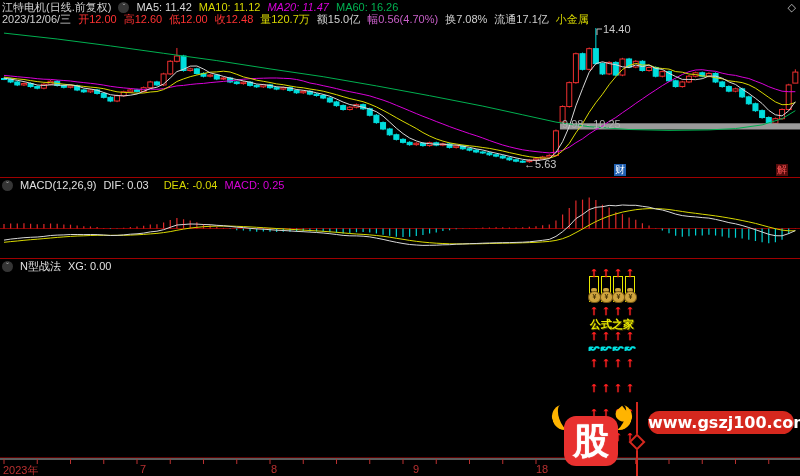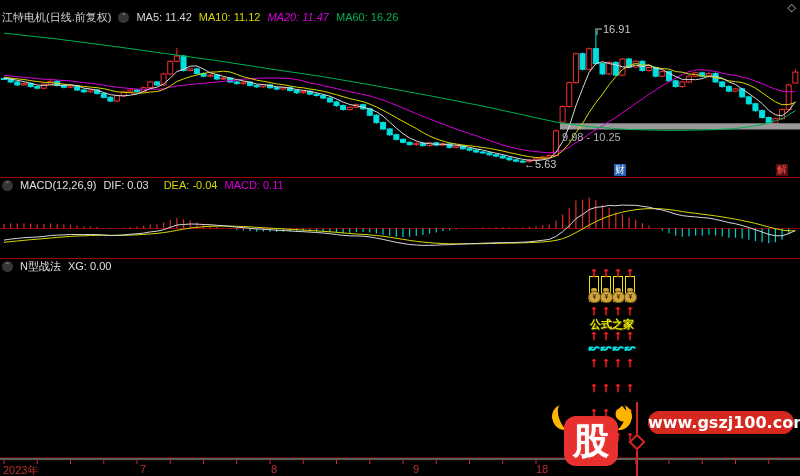--- a/index.html
+++ b/index.html
@@ -5,21 +5,21 @@
   html,body{margin:0;padding:0;background:#000;}
   .screen{position:relative;width:800px;height:476px;background:#000;overflow:hidden;
           font-family:"Liberation Sans","DejaVu Sans",sans-serif;}
   svg#gfx{position:absolute;left:0;top:0;z-index:1;}
   .hrow{position:absolute;left:2px;display:flex;gap:7px;align-items:center;font-size:11px;
         line-height:12px;white-space:nowrap;z-index:7;}
   .hicon{display:inline-flex;width:11px;height:11px;border-radius:50%;background:#353535;
          color:#aaa;font-size:9px;line-height:9px;align-items:center;justify-content:center;}
   .lbl{position:absolute;font-size:11px;z-index:6;white-space:nowrap;}
   #high-label{left:603px;top:23px;color:#c8c8c8;}
-  #gap-label{left:562px;top:131px;color:#b0b0b0;}
+  #gap-label{left:562px;top:118px;color:#b0b0b0;}
   #low-label{left:524px;top:158px;color:#c8c8c8;}
   .badge{position:absolute;top:164px;width:12px;height:12px;font-size:10px;line-height:12px;
          text-align:center;z-index:6;}
   #diamond{position:absolute;right:4px;top:1px;color:#c0c0c0;font-size:11px;z-index:8;}
   #signals{position:absolute;left:0;top:0;width:800px;height:476px;z-index:5;}
   .sig{position:absolute;width:12px;text-align:center;font-weight:bold;}
   .sig-up{color:#ff2020;font-size:14px;line-height:13px;text-shadow:.7px 0 #ff2020,-.7px 0 #ff2020;}
   .sig-wash{color:#00e0e0;font-size:13px;line-height:12px;text-shadow:.6px 0 #00e0e0;}
   .sig-box{position:absolute;width:8px;height:24px;border:1px solid #e8e800;}
   .sig-bag{position:absolute;width:12px;height:13px;}
@@ -448,41 +448,54 @@
       <line x1="762.1" y1="228.5" x2="762.1" y2="242.2553306393275" stroke="#00d0d0" stroke-width="1.2"></line>
       <line x1="768.75" y1="228.5" x2="768.75" y2="243.18825938583063" stroke="#00d0d0" stroke-width="1.2"></line>
       <line x1="775.4000000000001" y1="228.5" x2="775.4000000000001" y2="242.36686171651976" stroke="#00d0d0" stroke-width="1.2"></line>
       <line x1="782.0500000000001" y1="228.5" x2="782.0500000000001" y2="239.79363617331435" stroke="#00d0d0" stroke-width="1.2"></line>
       <line x1="788.7" y1="228.5" x2="788.7" y2="234.0081437036119" stroke="#00d0d0" stroke-width="1.2"></line>
       <line x1="795.35" y1="228.5" x2="795.35" y2="228.1924399024288" stroke="#dd2a2a" stroke-width="1.2"></line>
       <polyline points="4,242.3 10.65,241.6 17.3,241.0 23.950000000000003,240.3 30.6,239.7 37.25,239.2 43.900000000000006,238.6 50.550000000000004,238.0 57.2,237.4 63.85,236.9 70.5,236.4 77.15,236.0 83.80000000000001,235.8 90.45,235.5 97.10000000000001,235.3 103.75,235.3 110.4,235.3 117.05000000000001,235.3 123.7,235.3 130.35000000000002,235.1 137,234.8 143.65,234.4 150.3,233.9 156.95000000000002,233.4 163.60000000000002,232.6 170.25,231.6 176.9,230.3 183.55,229.1 190.20000000000002,228.1 196.85000000000002,227.3 203.5,226.7 210.15,226.3 216.8,226.1 223.45000000000002,226.1 230.10000000000002,226.1 236.75,226.3 243.4,226.6 250.05,226.9 256.70000000000005,227.3 263.35,227.7 270,228.1 276.65000000000003,228.5 283.3,228.9 289.95,229.3 296.6,229.7 303.25,230.1 309.90000000000003,230.5 316.55,230.9 323.20000000000005,231.3 329.85,231.8 336.5,232.3 343.15000000000003,232.9 349.8,233.5 356.45000000000005,234.0 363.1,234.4 369.75,234.9 376.40000000000003,235.5 383.05,236.3 389.70000000000005,237.2 396.35,238.3 403,239.3 409.65000000000003,240.4 416.3,241.3 422.95000000000005,242.1 429.6,242.7 436.25,243.2 442.90000000000003,243.5 449.55,243.8 456.20000000000005,243.9 462.85,243.9 469.5,243.8 476.15000000000003,243.8 482.8,243.7 489.45000000000005,243.5 496.1,243.4 502.75,243.2 509.40000000000003,243.1 516.0500000000001,243.0 522.7,242.8 529.35,242.6 536,242.3 542.65,241.9 549.3000000000001,241.4 555.95,240.4 562.6,238.7 569.25,236.1 575.9,232.6 582.5500000000001,229.0 589.2,225.1 595.85,221.6 602.5,218.6 609.15,216.0 615.8000000000001,213.9 622.45,212.1 629.1,210.8 635.75,209.7 642.4000000000001,209.0 649.0500000000001,208.6 655.7,208.7 662.35,208.9 669,209.5 675.6500000000001,210.5 682.3000000000001,211.5 688.95,212.5 695.6,213.3 702.25,214.2 708.9000000000001,215.0 715.5500000000001,215.9 722.2,216.9 728.85,218.0 735.5,219.2 742.1500000000001,220.5 748.8000000000001,221.9 755.45,223.4 762.1,225.2 768.75,227.0 775.4000000000001,228.7 782.0500000000001,230.1 788.7,230.8 795.35,230.8" fill="none" stroke="#d8d800" stroke-width="1"></polyline>
       <polyline points="4,240.1 10.65,239.1 17.3,238.4 23.950000000000003,237.7 30.6,237.3 37.25,237.0 43.900000000000006,236.4 50.550000000000004,235.5 57.2,235.1 63.85,234.9 70.5,234.5 77.15,234.5 83.80000000000001,234.6 90.45,234.5 97.10000000000001,234.6 103.75,235.0 110.4,235.5 117.05000000000001,235.4 123.7,234.9 130.35000000000002,234.2 137,233.8 143.65,233.1 150.3,231.9 156.95000000000002,231.2 163.60000000000002,229.7 170.25,227.3 176.9,225.0 183.55,224.5 190.20000000000002,224.0 196.85000000000002,224.1 203.5,224.5 210.15,224.7 216.8,225.3 223.45000000000002,225.7 230.10000000000002,226.4 236.75,227.2 243.4,227.6 250.05,228.3 256.70000000000005,228.9 263.35,229.2 270,229.7 276.65000000000003,230.2 283.3,230.5 289.95,230.9 296.6,231.4 303.25,231.7 309.90000000000003,232.1 316.55,232.5 323.20000000000005,233.0 329.85,233.7 336.5,234.5 343.15000000000003,235.4 349.8,235.8 356.45000000000005,235.9 363.1,236.2 369.75,236.9 376.40000000000003,238.1 383.05,239.4 389.70000000000005,240.9 396.35,242.3 403,243.5 409.65000000000003,244.5 416.3,245.0 422.95000000000005,245.4 429.6,245.3 436.25,245.2 442.90000000000003,244.8 449.55,244.7 456.20000000000005,244.2 462.85,244.0 469.5,243.7 476.15000000000003,243.5 482.8,243.2 489.45000000000005,243.0 496.1,242.8 502.75,242.7 509.40000000000003,242.6 516.0500000000001,242.4 522.7,242.2 529.35,241.8 536,241.1 542.65,240.3 549.3000000000001,239.4 555.95,236.4 562.6,231.7 569.25,225.8 575.9,218.6 582.5500000000001,214.5 589.2,209.6 595.85,207.3 602.5,206.7 609.15,205.4 615.8000000000001,205.8 622.45,205.0 629.1,205.3 635.75,205.3 642.4000000000001,206.3 649.0500000000001,207.2 655.7,208.9 662.35,210.0 669,211.9 675.6500000000001,214.1 682.3000000000001,215.6 688.95,216.4 695.6,216.9 702.25,217.6 708.9000000000001,218.1 715.5500000000001,219.4 722.2,220.9 728.85,222.6 735.5,223.8 742.1500000000001,225.5 748.8000000000001,227.5 755.45,229.7 762.1,232.0 768.75,234.3 775.4000000000001,235.7 782.0500000000001,235.8 788.7,233.6 795.35,230.6" fill="none" stroke="#d8d8d8" stroke-width="1"></polyline>
     </svg>
 
-  <div class="hrow" id="row1" style="top:11px">
+  <div class="hrow" id="row1" style="top:1px">
       <span style="color: rgb(208, 208, 208);">江特电机(日线.前复权)</span>
       <span class="hicon">ˇ</span>
       <span style="color: rgb(216, 216, 216);">MA5: 11.42</span>
       <span style="color: rgb(216, 216, 0);">MA10: 11.12</span>
       <span style="color: rgb(216, 0, 216); font-style: italic;">MA20: 11.47</span>
       <span style="color: rgb(0, 176, 80);">MA60: 16.26</span>
     </div>
-
-  <div class="lbl" id="high-label">16.91</div>
+  <div class="hrow" id="row2" style="top:13px">
+      <span style="color: rgb(208, 208, 208);">2023/12/06/三</span>
+      <span style="color: rgb(255, 50, 50);">开12.00</span>
+      <span style="color: rgb(255, 50, 50);">高12.60</span>
+      <span style="color: rgb(255, 50, 50);">低12.00</span>
+      <span style="color: rgb(255, 50, 50);">收12.48</span>
+      <span style="color: rgb(216, 216, 0);">量120.7万</span>
+      <span style="color: rgb(208, 208, 208);">额15.0亿</span>
+      <span style="color: rgb(199, 95, 199);">幅0.56(4.70%)</span>
+      <span style="color: rgb(208, 208, 208);">换7.08%</span>
+      <span style="color: rgb(208, 208, 208);">流通17.1亿</span>
+      <span style="color: rgb(216, 216, 0);">小金属</span>
+    </div>
+
+  <div class="lbl" id="high-label">14.40</div>
   <div class="lbl" id="gap-label">9.98 - 10.25</div>
   <div class="lbl" id="low-label">←5.63</div>
 
   <div id="diamond">◇</div>
 
   <div class="hrow" id="macd-head" style="top:179px">
       <span class="hicon">ˇ</span>
       <span style="color: rgb(224, 224, 224);">MACD(12,26,9)</span>
       <span style="color: rgb(224, 224, 224);">DIF: 0.03</span>
       <span style="color: rgb(216, 216, 0); padding-left: 8px;">DEA: -0.04</span>
-      <span style="color: rgb(216, 0, 216);">MACD: 0.11</span>
+      <span style="color: rgb(216, 0, 216);">MACD: 0.25</span>
     </div>
   <div class="hrow" id="n-head" style="top:260px">
       <span class="hicon">ˇ</span>
       <span style="color: rgb(224, 224, 224);">N型战法</span>
       <span style="color: rgb(224, 224, 224);">XG: 0.00</span>
     </div>
 
   <div id="signals">
       <div class="sig-box" style="left: 589px; top: 276px;"></div>
       <div class="sig-box" style="left: 601px; top: 276px;"></div>

